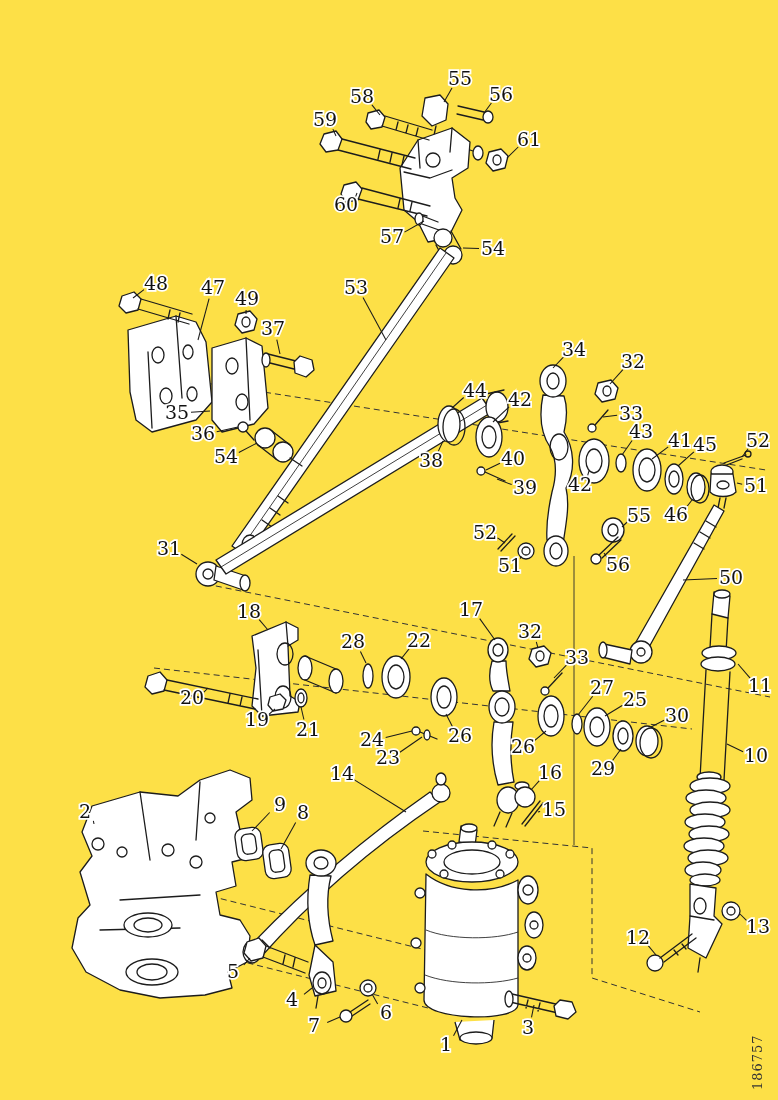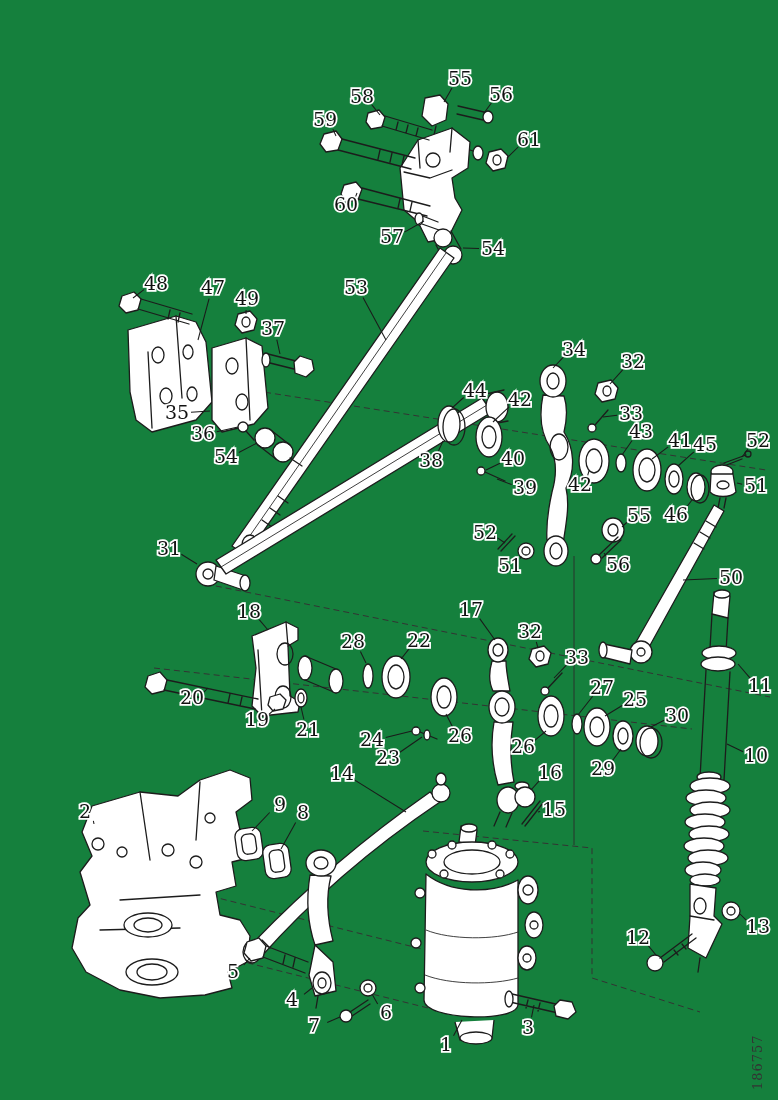--- a/index.html
+++ b/index.html
@@ -1,16 +1,16 @@
 <!DOCTYPE html>
 <html><head>
 <meta charset="utf-8">
 <style>
   html,body{margin:0;padding:0;background:#ffffff;}
-  .stage{position:relative;width:778px;height:1100px;background:#15803d;overflow:hidden;}
+  .stage{position:relative;width:778px;height:1100px;background:#fde047;overflow:hidden;}
   svg{display:block;}
   .s{fill:none;stroke:#1c1c1c;stroke-width:1.3;stroke-linecap:round;stroke-linejoin:round;}
   .w{fill:#ffffff;stroke:#1c1c1c;stroke-width:1.3;stroke-linejoin:round;}
   .thin{fill:none;stroke:#2a2a2a;stroke-width:.9;}
   .rl{fill:none;stroke:#333;stroke-width:1;stroke-dasharray:6 4;}
   .leader{stroke:#1a1a1a;stroke-width:1.05;fill:none;}
   .callout{font-family:"DejaVu Serif","Liberation Serif",serif;font-size:19px;fill:#111;
            text-anchor:middle;paint-order:stroke;stroke:#ffffff;stroke-width:3.5px;}
   .plate{font-family:"DejaVu Serif","Liberation Serif",serif;font-size:13px;fill:#333;letter-spacing:1px;}
 </style>

